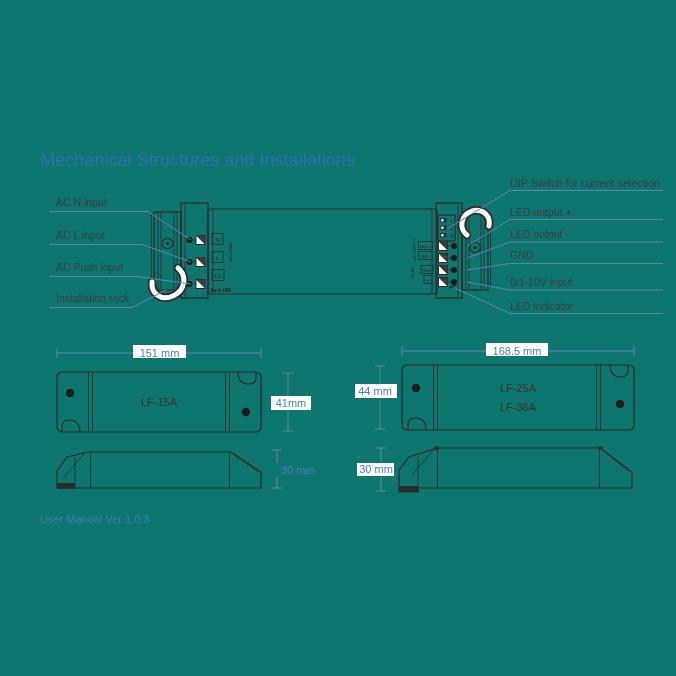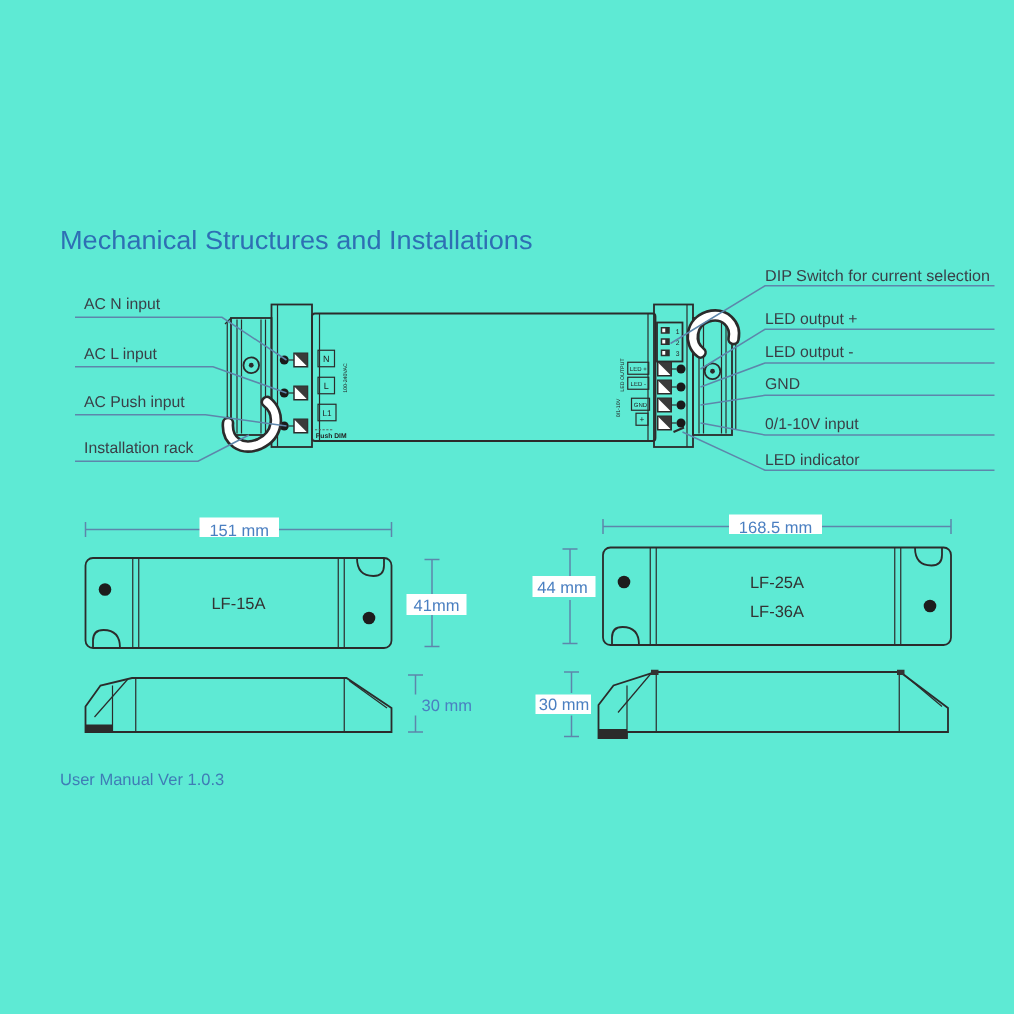--- a/index.html
+++ b/index.html
@@ -1,16 +1,16 @@
 <!DOCTYPE html>
 <html><head>
 <meta charset="utf-8">
 <style>
   html,body{margin:0;padding:0;background:#ffffff;}
-  .page{position:relative;width:676px;height:676px;background:#5eead4;overflow:hidden;
+  .page{position:relative;width:676px;height:676px;background:#0f766e;overflow:hidden;
         font-family:"Liberation Sans", sans-serif;}
   svg{position:absolute;left:0;top:0;}
   svg text{font-family:"Liberation Sans", sans-serif;}
   .title{font-size:17.5px;fill:#2e6fb4;}
   .callout{font-size:10.5px;fill:#3a3f47;}
   .dim{font-size:11px;fill:#4a7fc1;}
   .model{font-size:11px;fill:#333333;}
   .tiny{fill:#222222;}
   .footer{font-size:11px;fill:#3f7cb6;}
   .ln{stroke:#2b2b2b;stroke-width:1.2;fill:none;}

